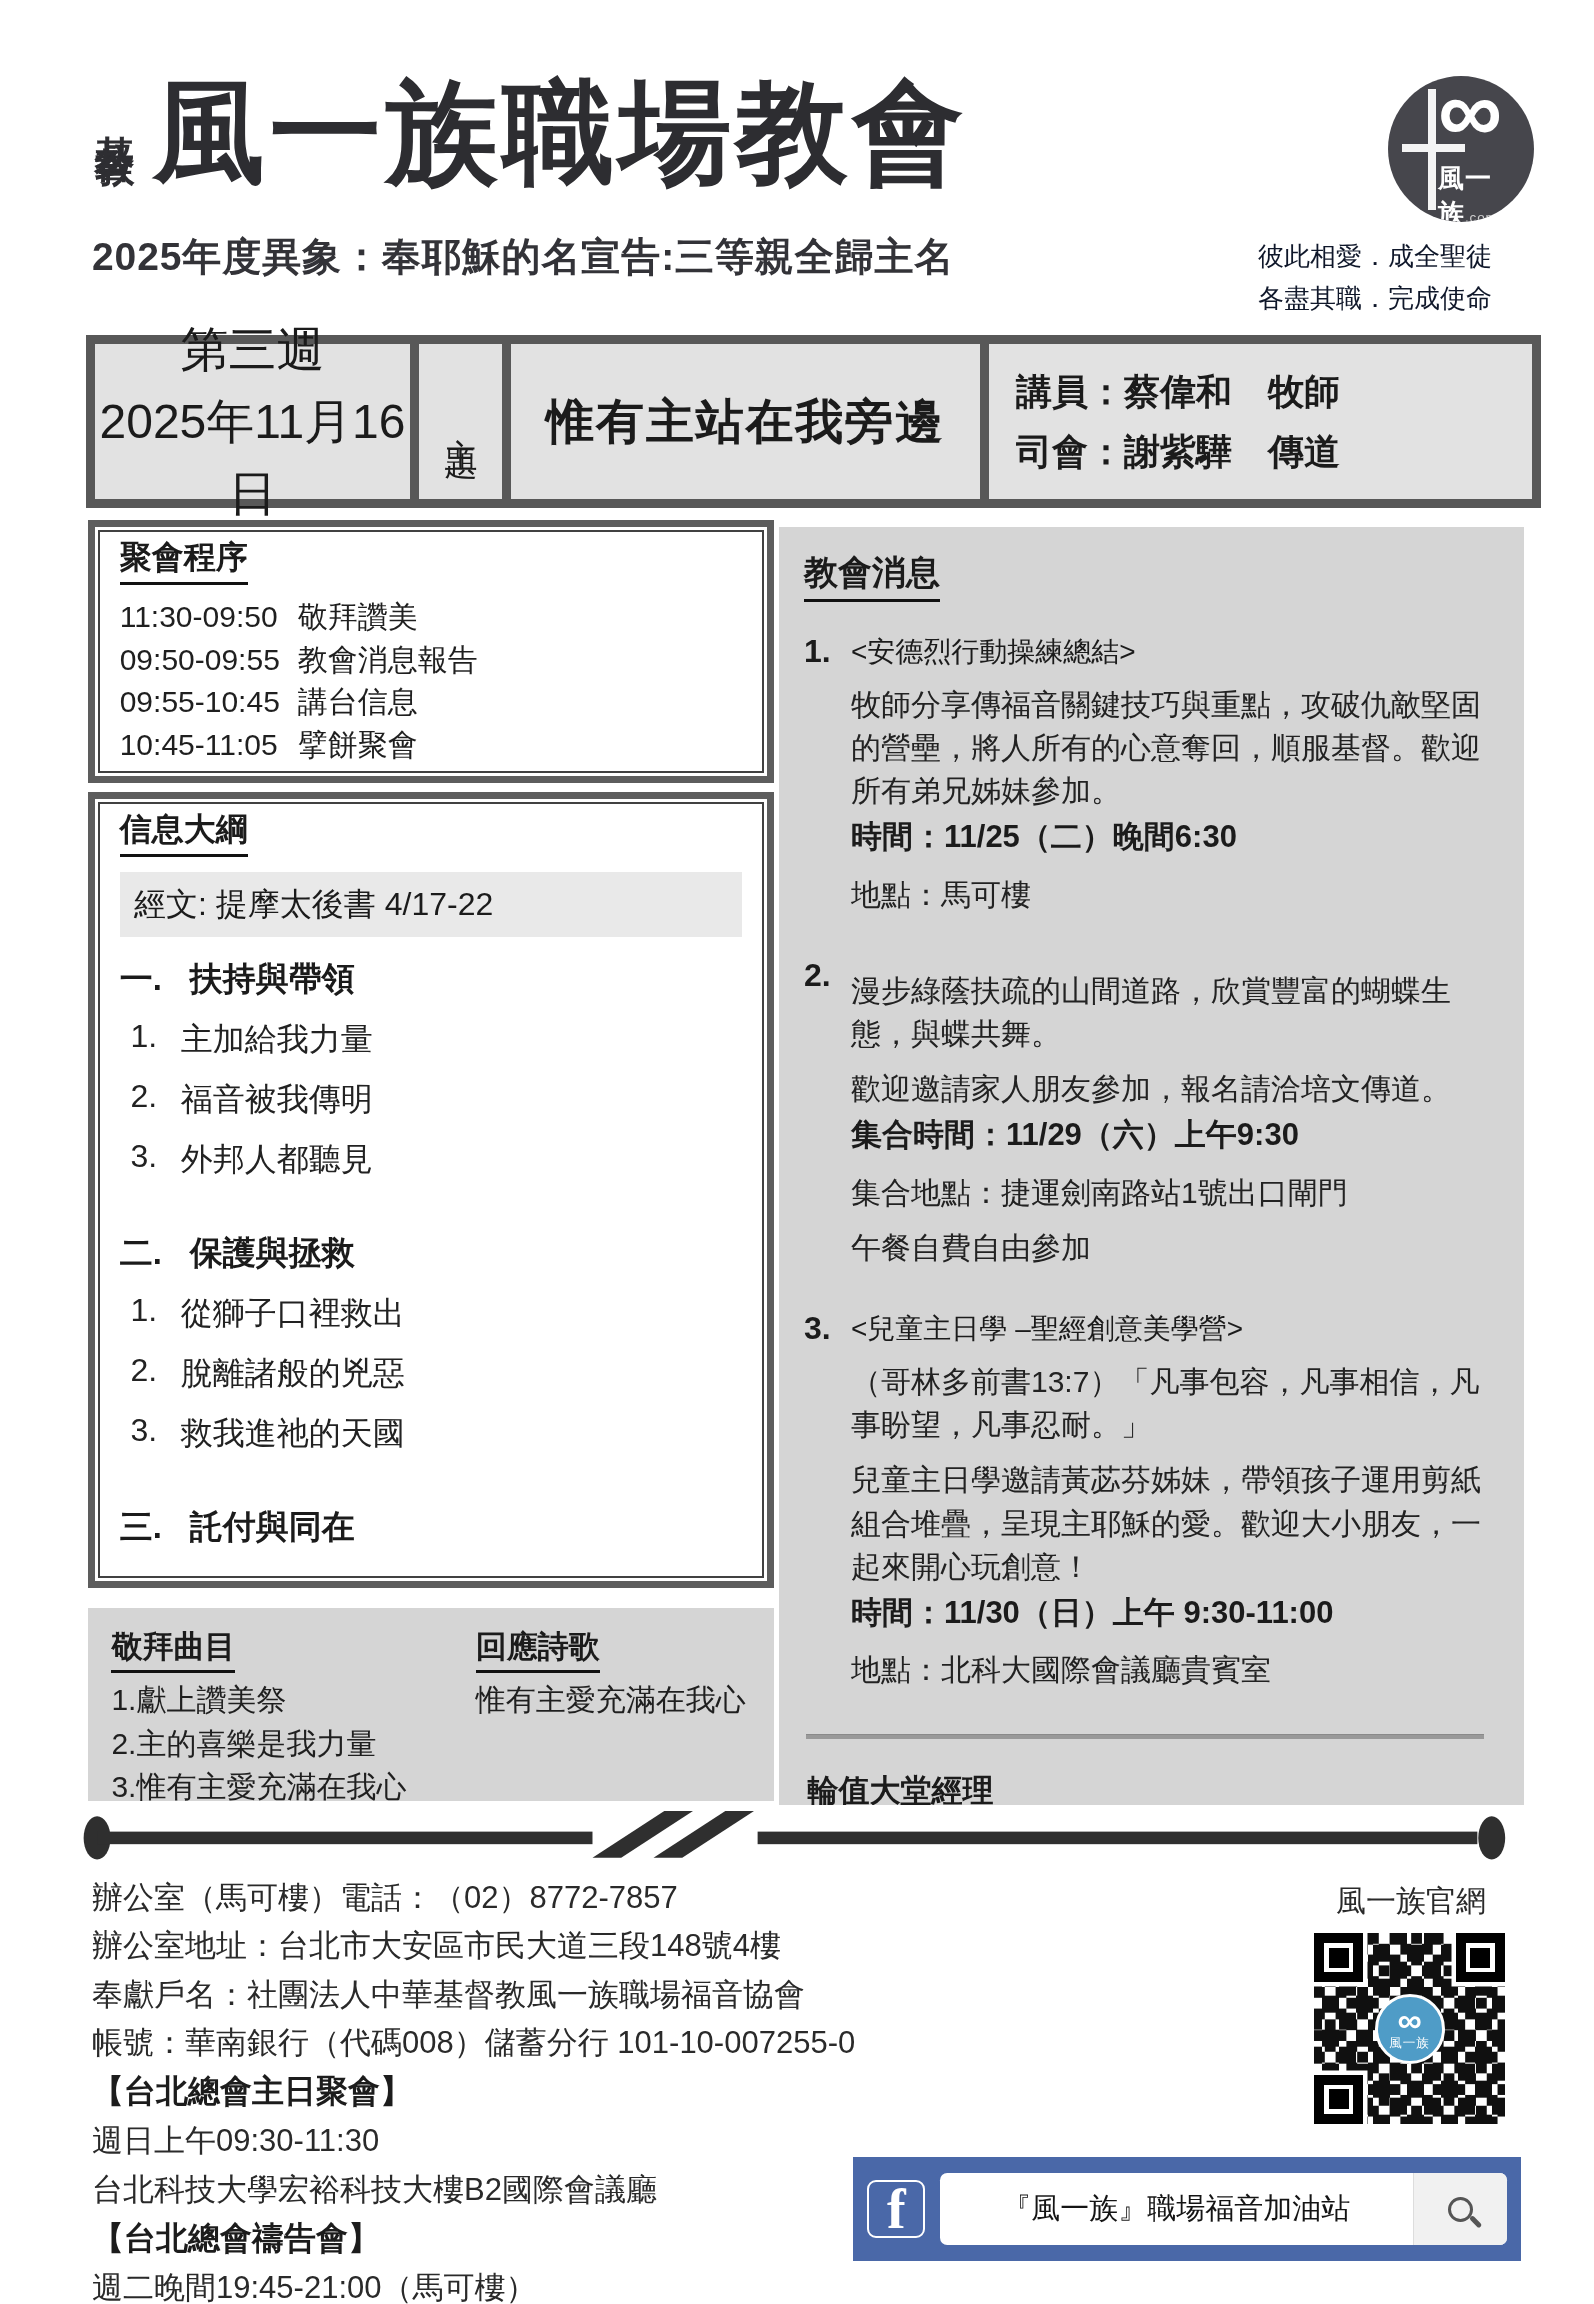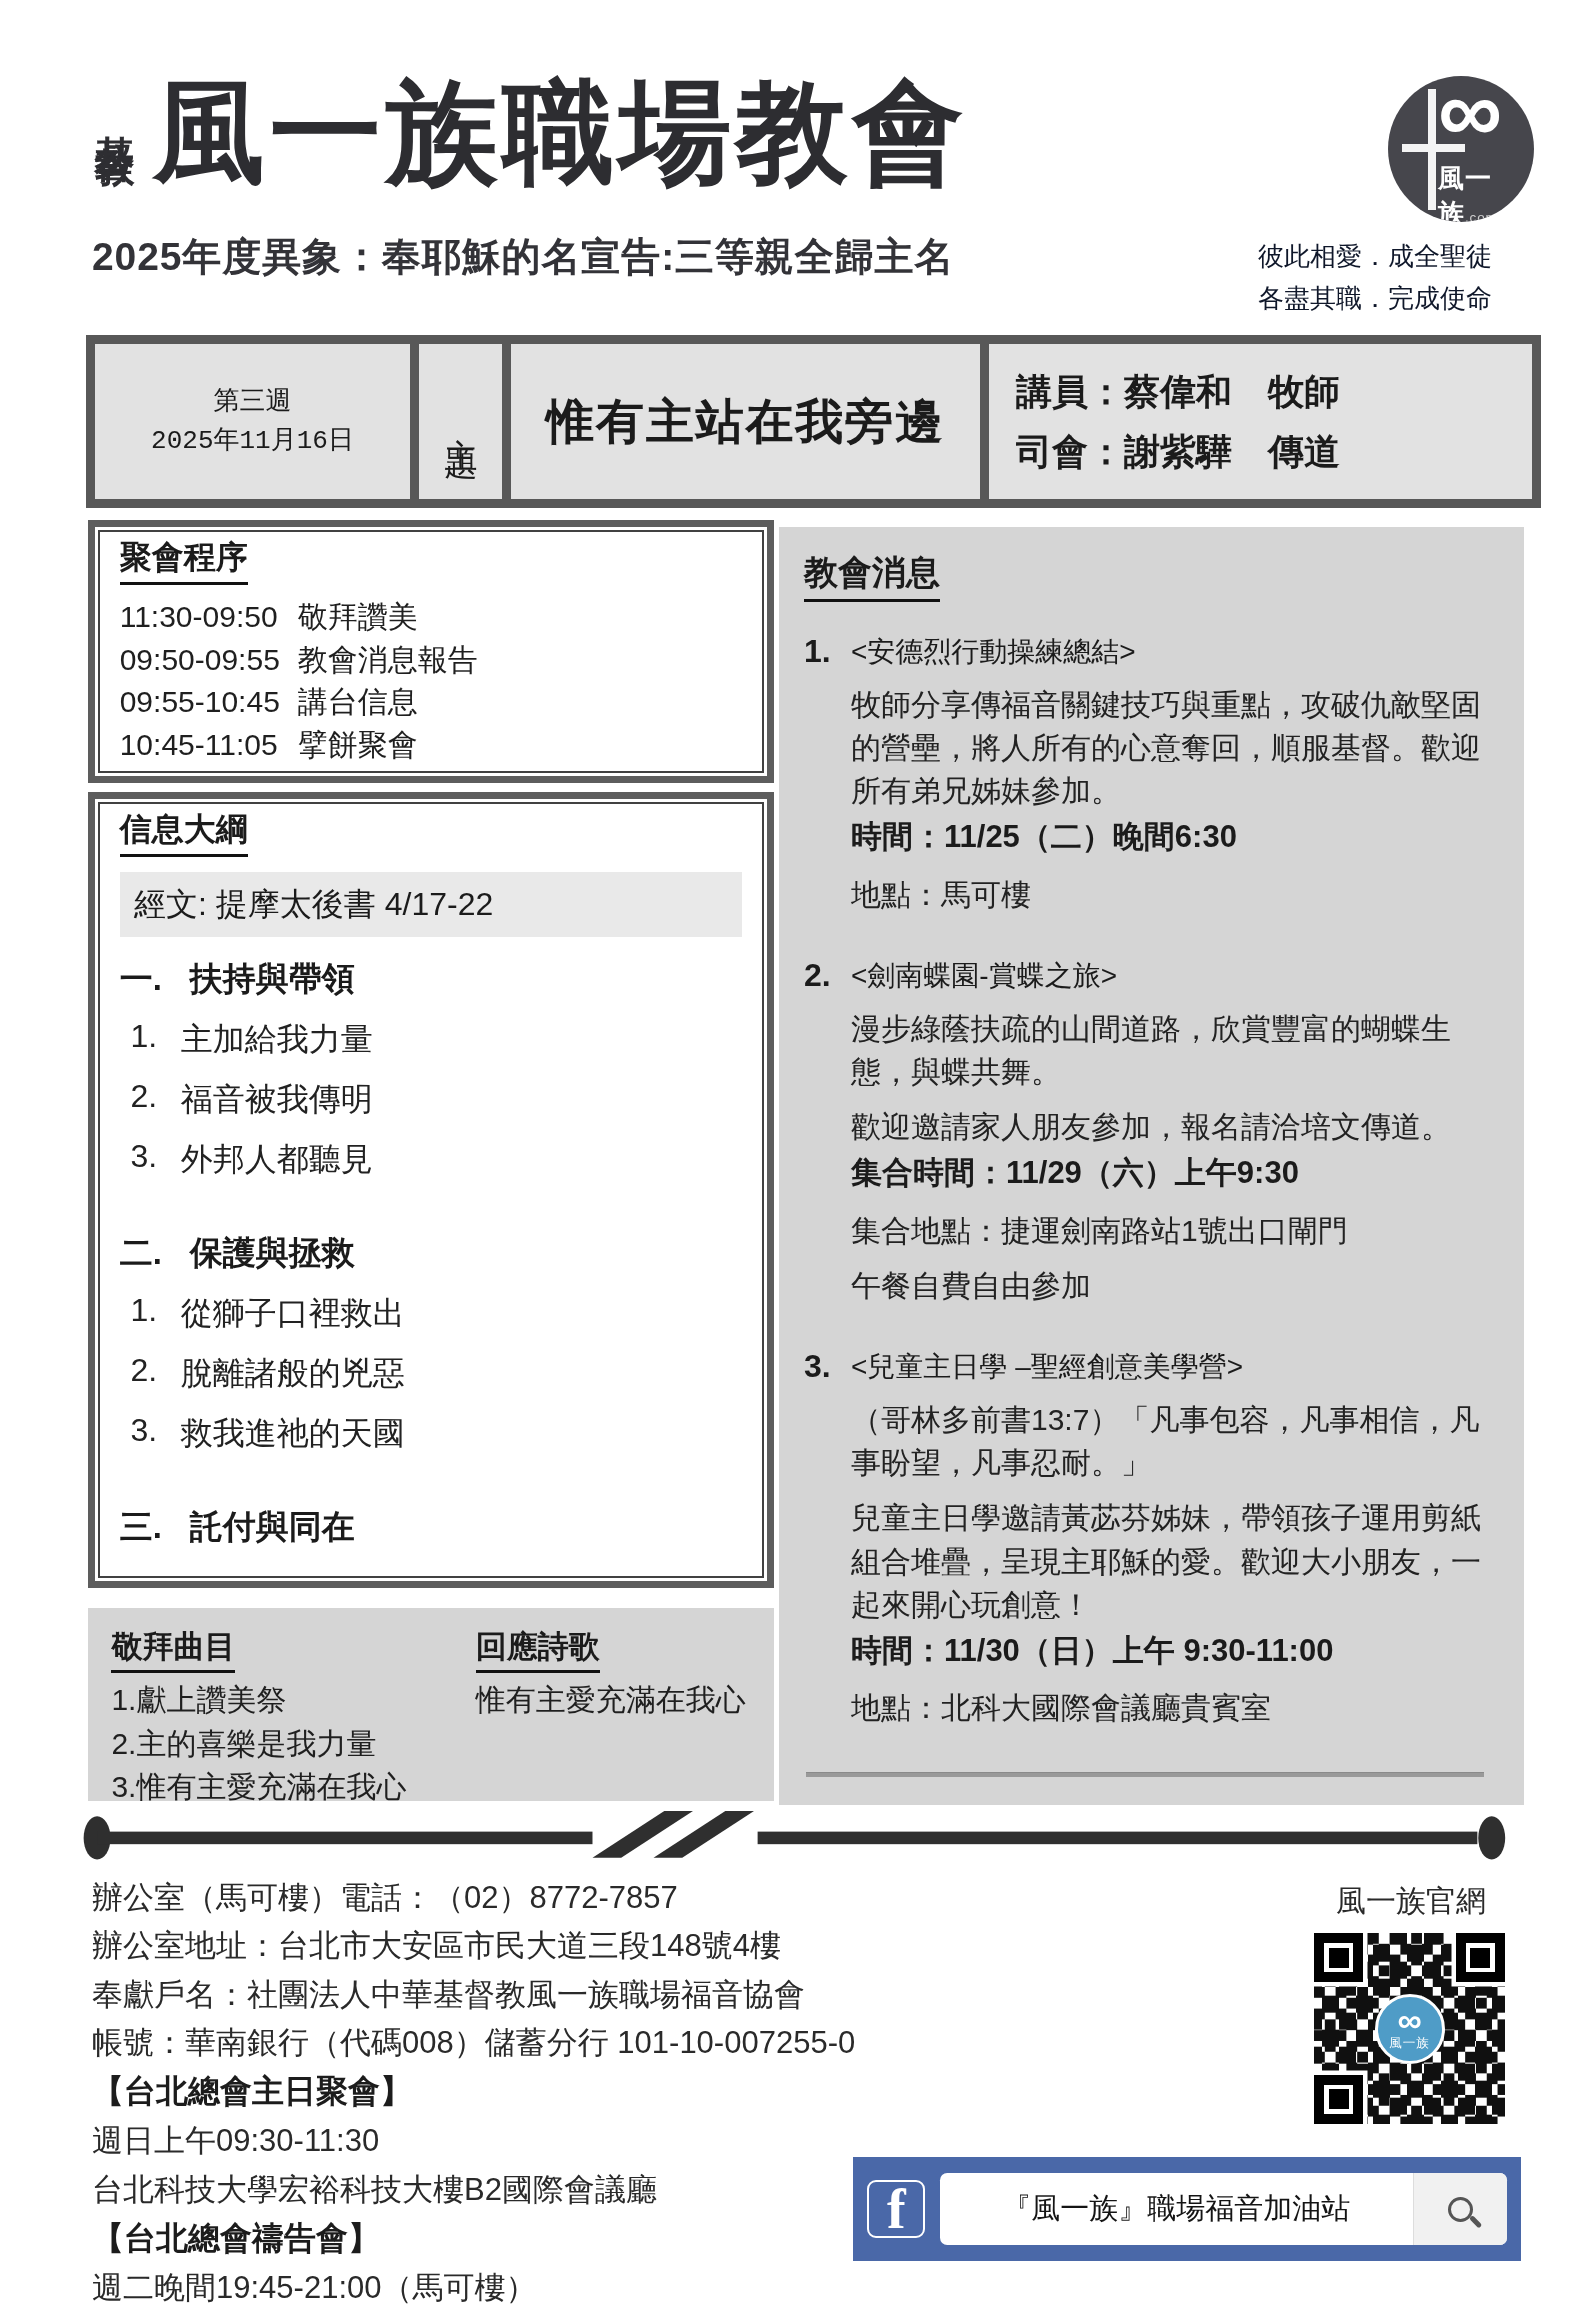--- a/index.html
+++ b/index.html
@@ -20,21 +20,21 @@
   .logo-cross-v { position:absolute; left:40px; top:12.6px; width:8px; height:121px; background:#f4f4f4; }
   .logo-cross-h { position:absolute; left:14.4px; top:68px; width:63px; height:8px; background:#f4f4f4; }
   .logo-inf { position:absolute; left:50px; top:-14.4px; font-size:90px; color:#fff; font-weight:700; line-height:1.1; }
   .logo-name { position:absolute; left:50px; top:85px; color:#fff; font-size:26px; font-weight:700; letter-spacing:0.9px; }
   .logo-dom { font-size:13.5px; color:#cfcfcf; font-weight:400; }
 
   
   .info-table { position:absolute; left:86px; top:335px; width:1455px; height:173px;
                 background:#585858; display:flex; padding:9px; gap:9px; }
   .info-cell { background:#e2e2e2; display:flex; flex-direction:column; justify-content:center; align-items:center; }
-  .c-date { width:315px; font-size:26px; line-height:1.5; text-align:center;font-family:Liberation Mono, monospace; }
+  .c-date { width:315px; font-size:48px; line-height:1.5; text-align:center; }
   .c-label { width:83px; }
   .c-label .vtxt { writing-mode:vertical-rl; text-orientation:upright; font-size:33px; letter-spacing:10.8px; }
   .c-topic { flex:1; }
   .c-topic .t { font-size:48px; font-weight:900; letter-spacing:1.8px; }
   .c-speaker { width:543px; align-items:flex-start; padding-left:27px; font-size:36px; font-weight:700; line-height:1.65; }
 
   
   .dbox { position:absolute; background:#fff; border:7.2px solid #5d5d5d; }
   .dbox-inner { position:absolute; inset:2.7px; border:2.7px solid #414141; padding:4px 20px; overflow:hidden; }
   .u-title { display:inline-block; font-size:32px; font-weight:700; border-bottom:3.6px solid #111;
@@ -252,21 +252,20 @@
         <div class="n-head">&lt;安德烈行動操練總結&gt;</div>
         <div class="n-text">牧師分享傳福音關鍵技巧與重點，攻破仇敵堅固的營壘，將人所有的心意奪回，順服基督。歡迎所有弟兄姊妹參加。</div>
         <div class="n-bold">時間：11/25（二）晚間6:30</div>
         <div class="n-text">地點：馬可樓</div>
       </div>
     </div>
 
     <div class="news-item" style="margin-top:41px;">
       <div class="n-num">2.</div>
       <div class="n-body">
-        <div class="n-head">&lt;劍南蝶園-賞蝶之旅&gt;</div>
         <div class="n-text">漫步綠蔭扶疏的山間道路，欣賞豐富的蝴蝶生態，與蝶共舞。</div>
         <div class="n-text">歡迎邀請家人朋友參加，報名請洽培文傳道。</div>
         <div class="n-bold">集合時間：11/29（六）上午9:30</div>
         <div class="n-text">集合地點：捷運劍南路站1號出口閘門</div>
         <div class="n-text">午餐自費自由參加</div>
       </div>
     </div>
 
     <div class="news-item" style="margin-top:41px;">
       <div class="n-num">3.</div>

